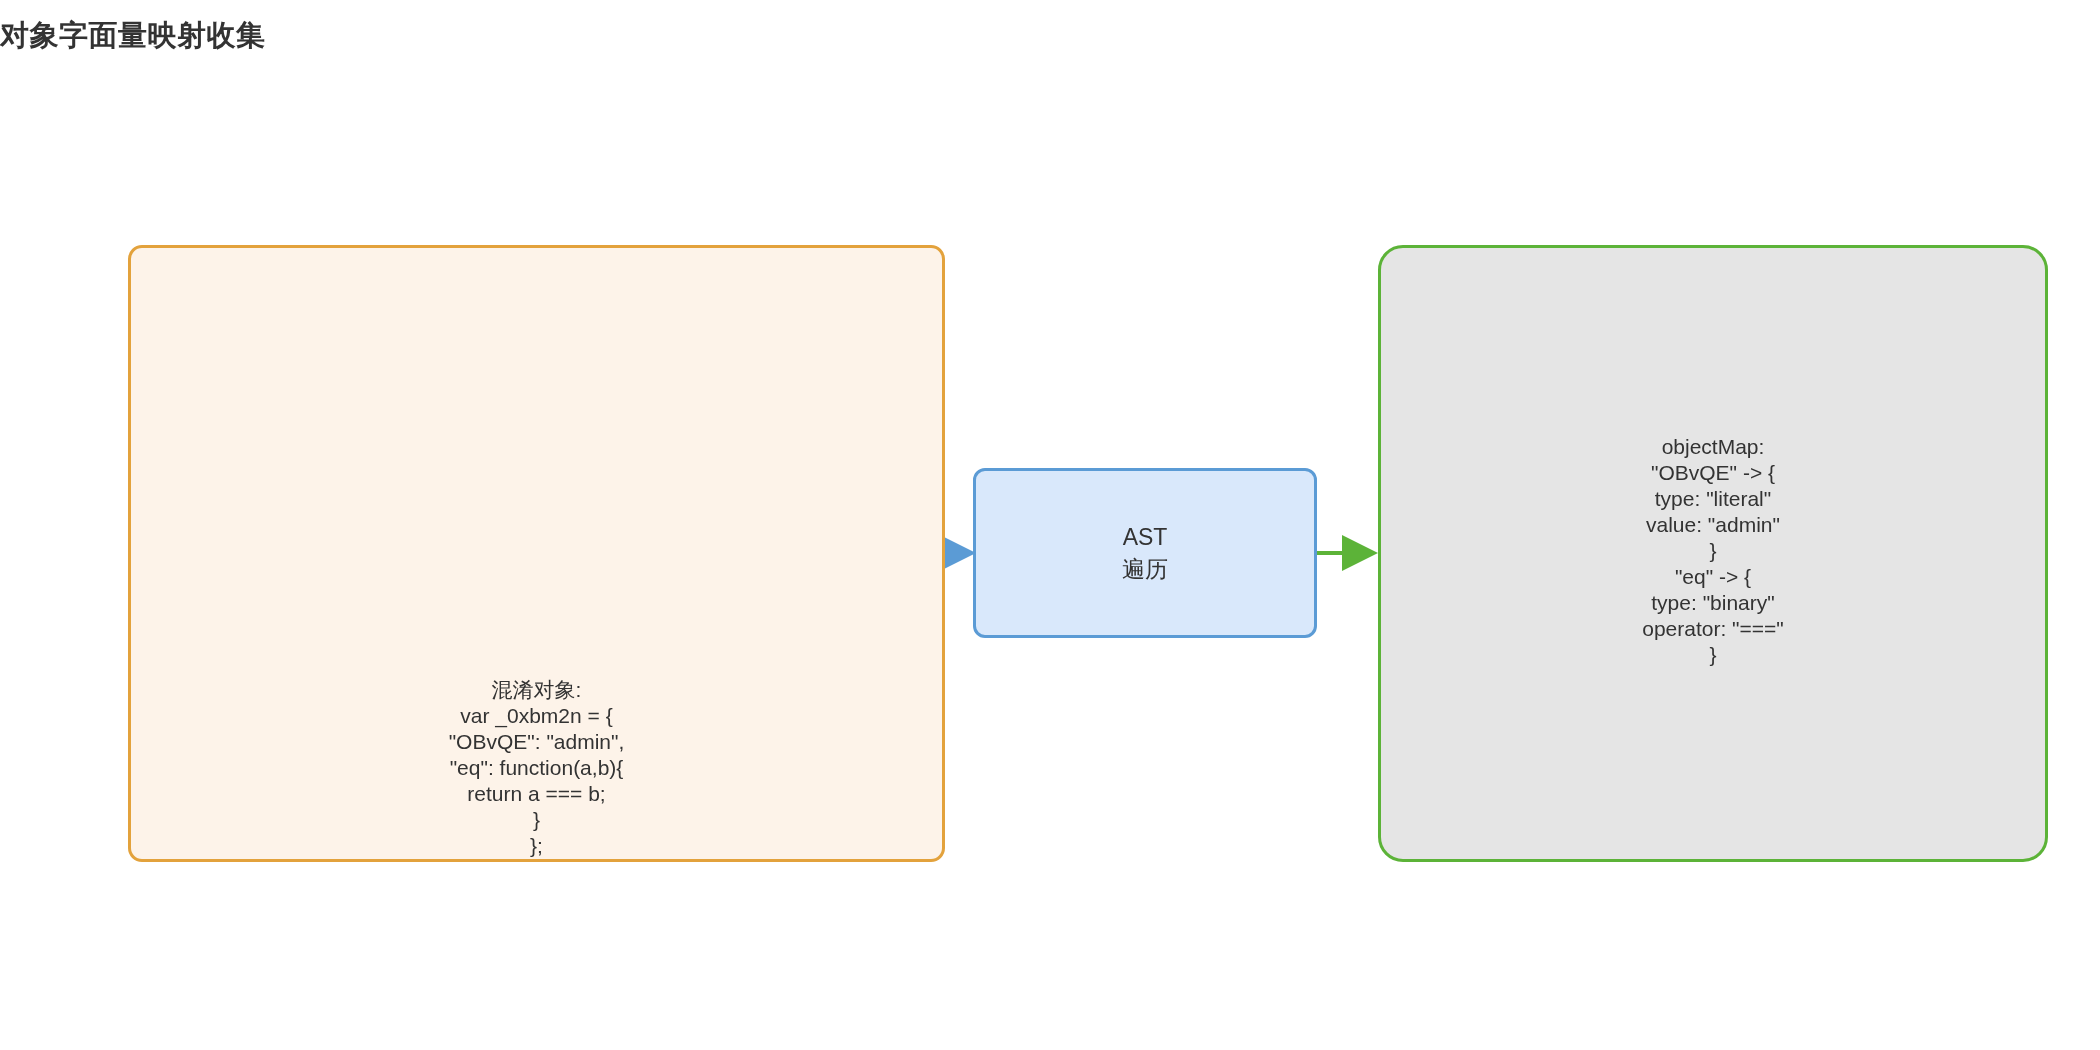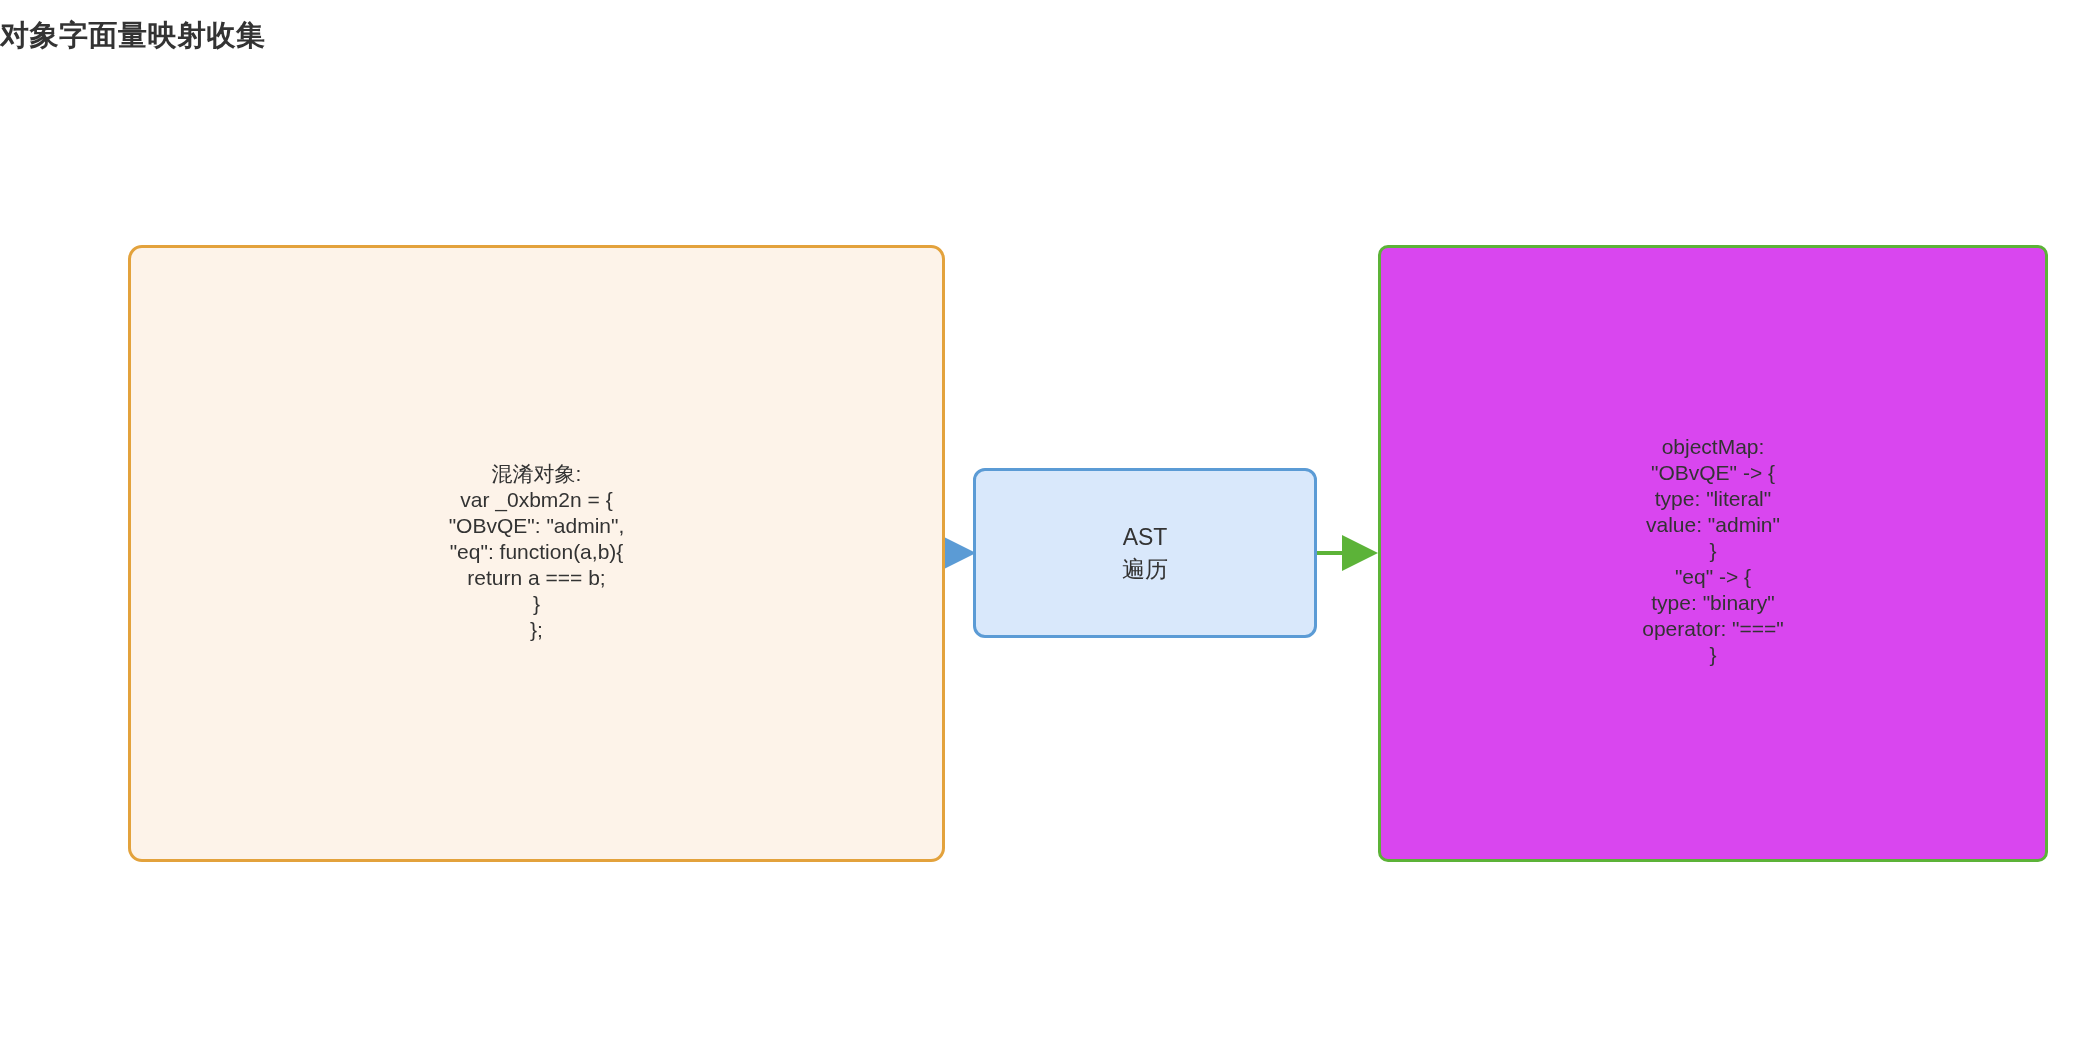--- a/index.html
+++ b/index.html
@@ -46,20 +46,21 @@
 
   
   #node-source {
     left: 128px;
     top: 245px;
     width: 817px;
     height: 617px;
     background: #fdf3e9;
     border: 3px solid #e3a23c;
     border-radius: 14px;
+    align-items: flex-end;
   }
   #node-source .node-label {
     margin-top: -4px;
   }
 
   
   #node-process {
     left: 973px;
     top: 468px;
     width: 344px;
@@ -72,23 +73,23 @@
     line-height: 32px;
     font-size: 23px;
   }
 
   
   #node-result {
     left: 1378px;
     top: 245px;
     width: 670px;
     height: 617px;
-    background: #d946ef;
+    background: #e5e5e5;
     border: 3px solid #5cb338;
-    border-radius: 10px;
+    border-radius: 25px;
   }
   #node-result .node-label {
     margin-top: -6px;
   }
 
   
   .edge {
     position: absolute;
     top: 0;
     left: 0;

